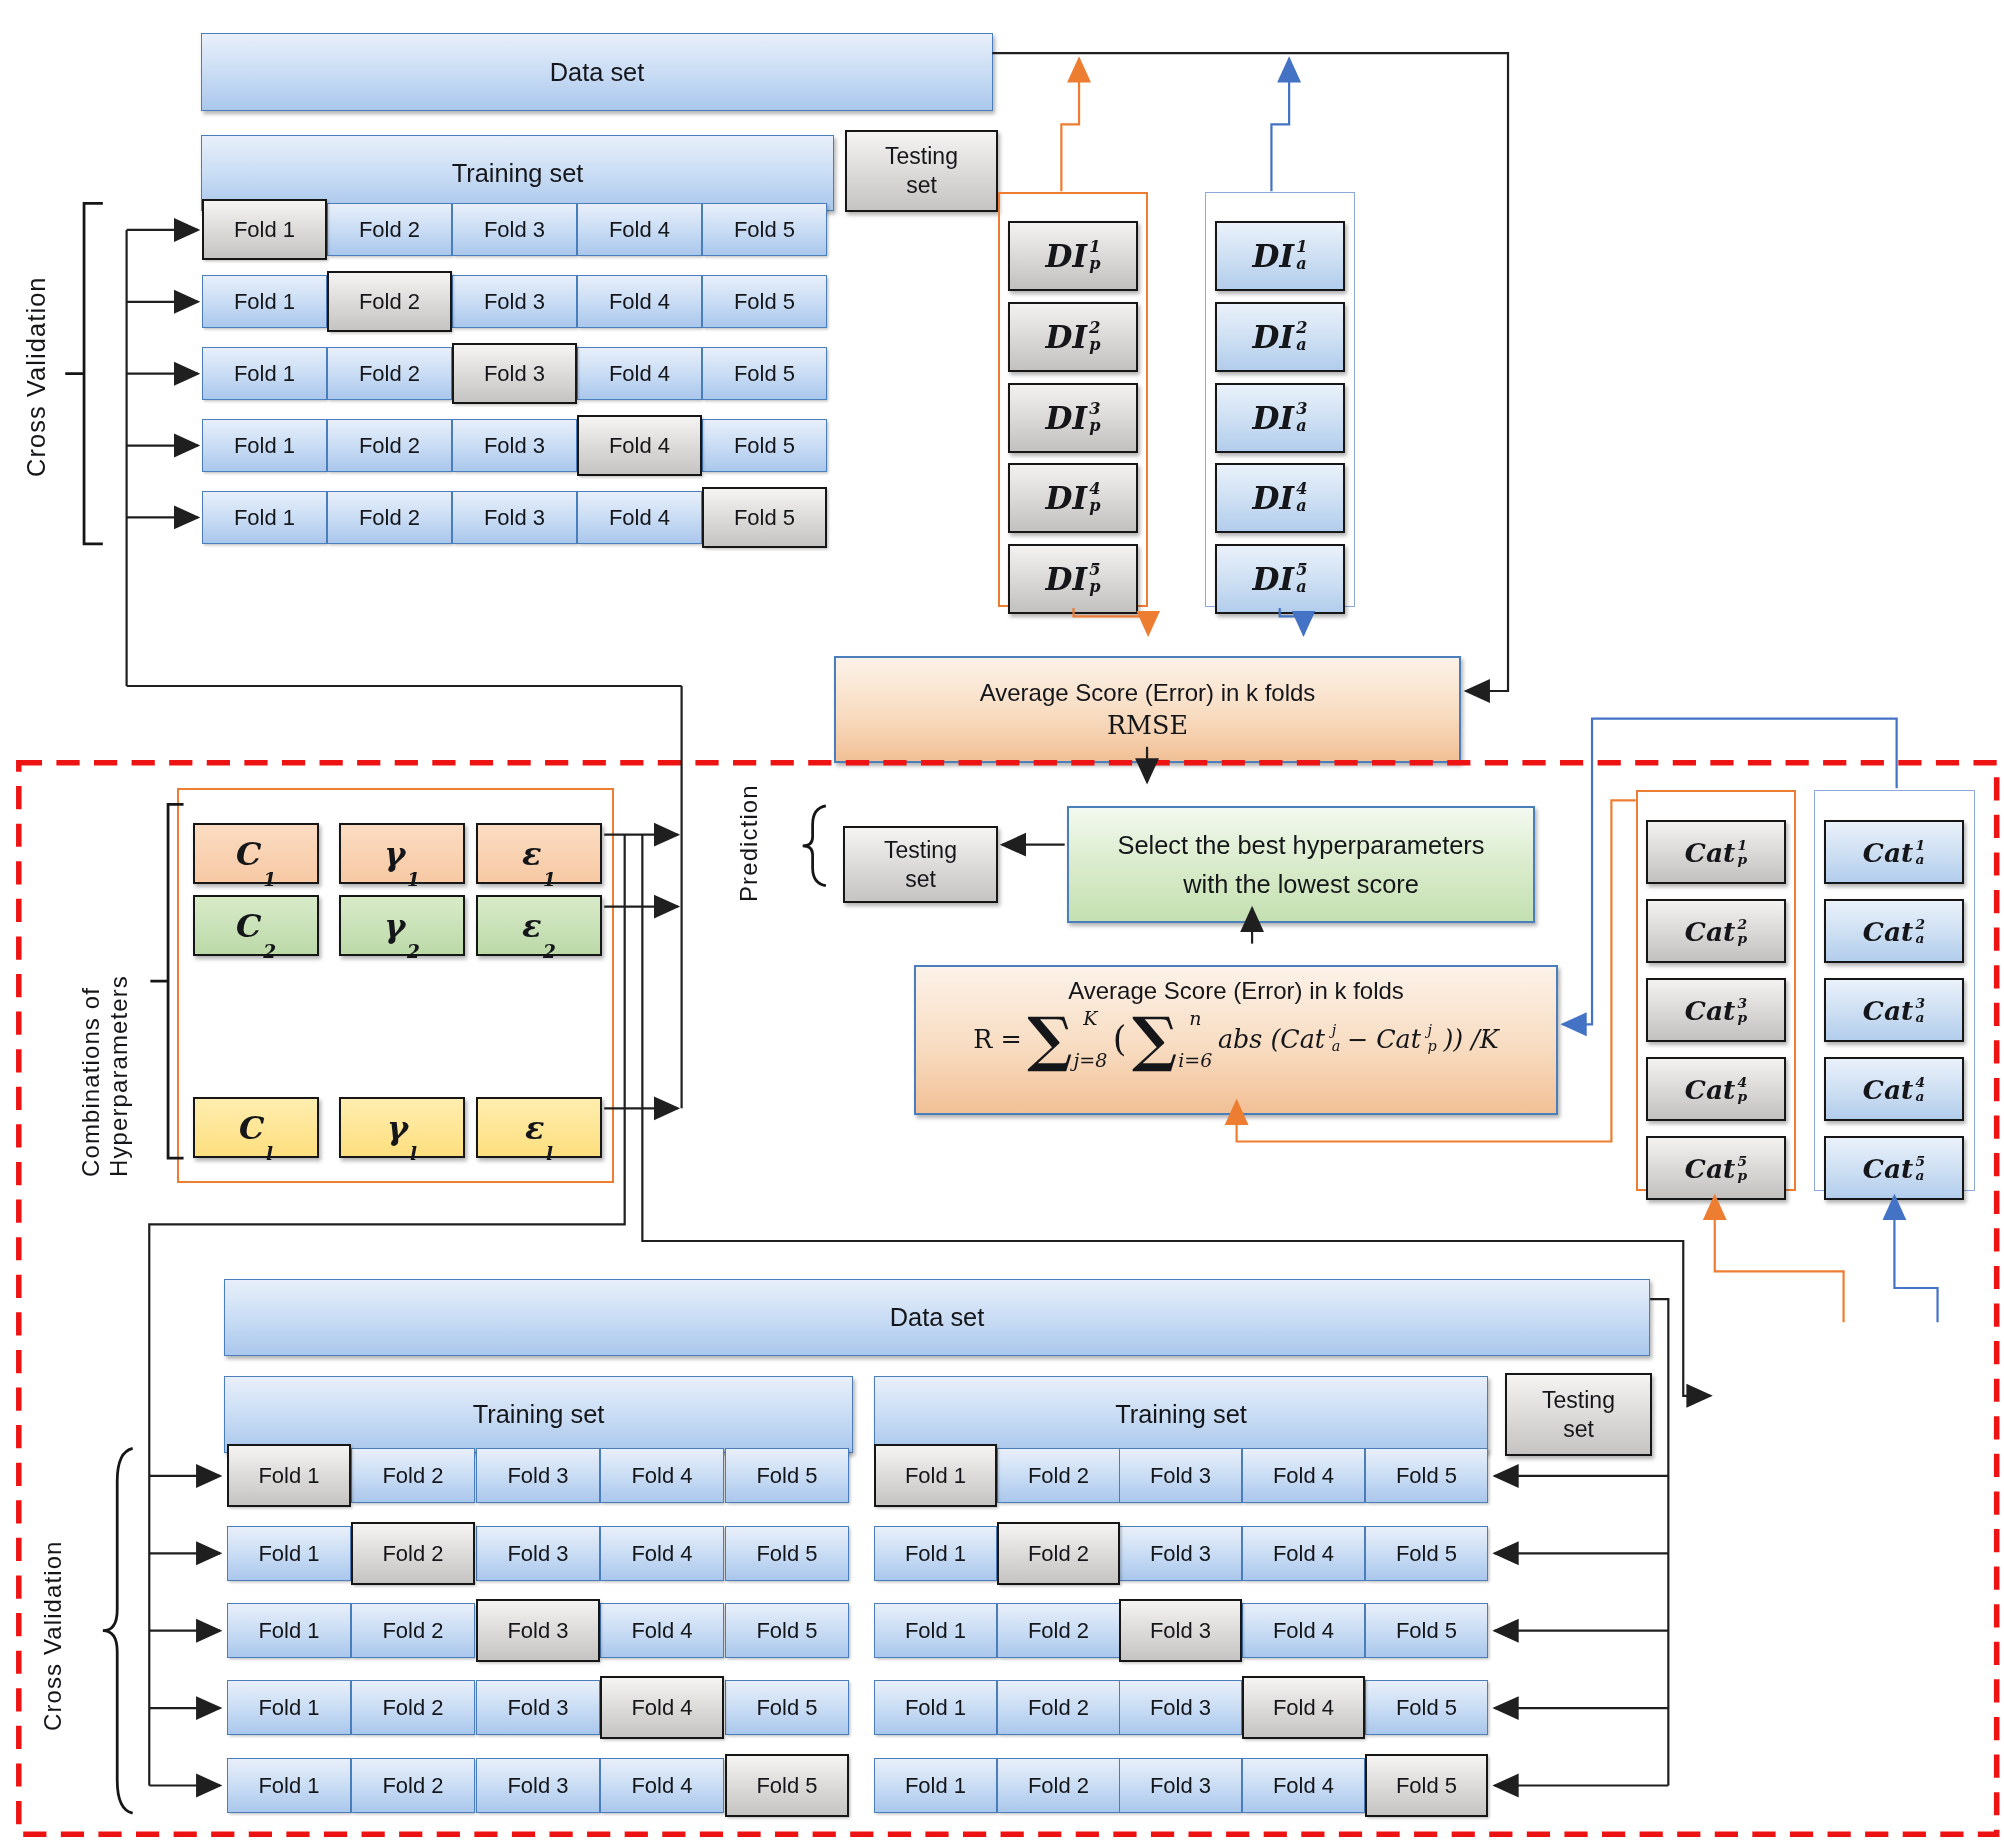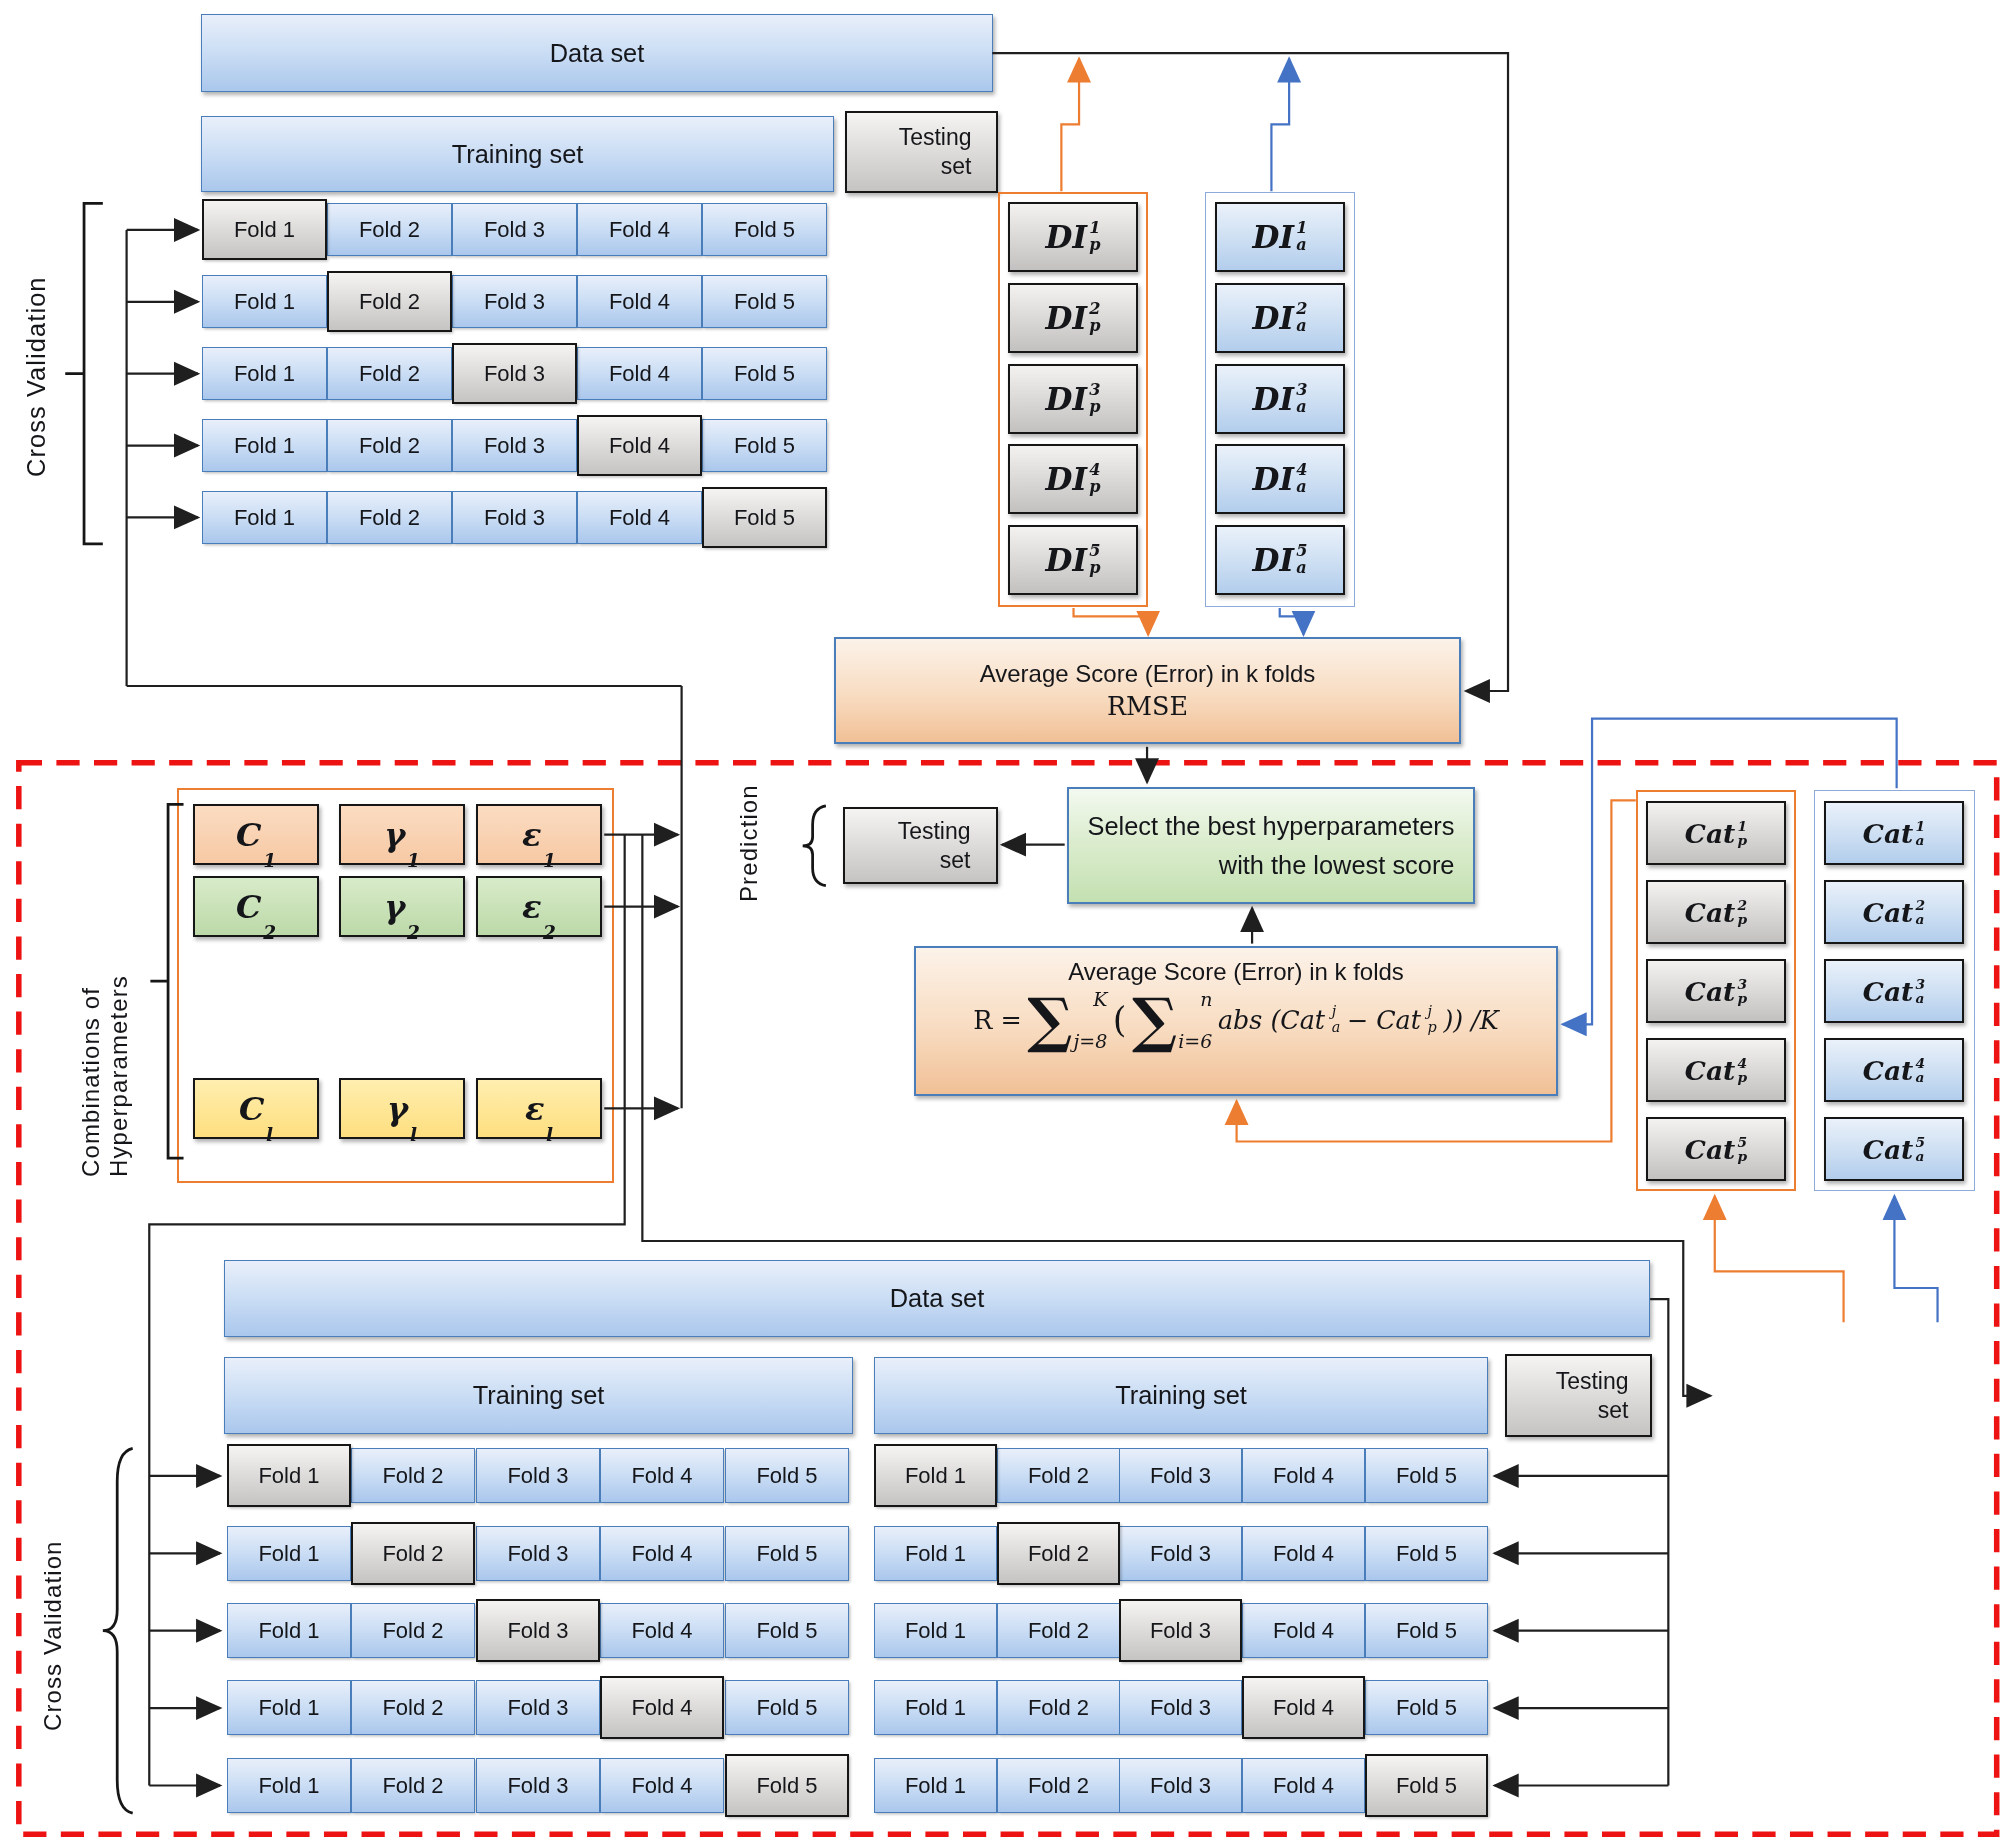--- a/index.html
+++ b/index.html
@@ -1,21 +1,21 @@
 <!DOCTYPE html>
 <html style="font-size:8.8px"><head>
 <meta charset="utf-8">
 <style>
   html,body{margin:0;padding:0;background:#fff;}
   #canvas{position:relative;width:2005px;height:1843px;background:#ffffff;overflow:hidden;
           font-family:"Liberation Sans",sans-serif;color:#15161a;}
   .abs{position:absolute;box-sizing:border-box;}
   
-  .bx{display:flex;align-items:center;justify-content:center;text-align:right;
-      box-shadow:2.2px 2.8px 3.9px rgba(0,0,0,0.30);box-sizing:border-box;}
+  .bx{display:flex;align-items:center;justify-content:center;text-align:center;
+      box-shadow:2.2px 2.8px 3.9px rgba(0,0,0,0.30);box-sizing:border-box;margin-top:19px;}
   .bluebar{background:linear-gradient(180deg,#e9effa 0%,#cddff5 45%,#aac7ec 100%);
            border:1.7px solid #4a7ebb;font-size:25.4px;}
   .bluecell{background:linear-gradient(180deg,#e9effa 0%,#cddff5 45%,#aac7ec 100%);
             border:1.7px solid #4a7ebb;font-size:22px;}
   .graycell{background:linear-gradient(180deg,#f5f4f3 0%,#dbd9d7 55%,#c6c4c2 100%);
             border:2.8px solid #161616;font-size:22px;z-index:3;}
   .grayset{background:linear-gradient(180deg,#f5f4f3 0%,#dbd9d7 55%,#c6c4c2 100%);
            border:2.8px solid #161616;font-size:23px;white-space:pre-line;line-height:1.25;}
   .orangegrad{background:linear-gradient(180deg,#fcf2e9 0%,#f8dcc1 55%,#f1c096 100%);
               border:2.2px solid #4a7ebb;}
@@ -236,21 +236,21 @@
     </div>
 
   <div class="abs vlabel" style="left:729px;top:774px;width:40px;height:138px;font-size:24px;">
     <span>Prediction</span>
   </div>
 
   <div class="abs bx grayset" style="left:843px;top:807px;width:155px;height:77px;">
     <span style="white-space:normal;width:100px;">Testing set</span>
   </div>
 
-  <div class="abs bx greengrad" style="left:1067px;top:787px;width:408px;height:117px;">
+  <div class="abs bx greengrad" style="left:1067px;top:787px;width:468px;height:117px;">
     <span>Select the best hyperparameters
 with the lowest score</span>
   </div>
 
   <div class="abs bx orangegrad" style="left:914px;top:946px;width:644px;height:150px;flex-direction:column;justify-content:flex-start;padding-top:10px;gap:1.1px;">
     <span class="ttl">Average Score (Error) in k folds</span>
     <div class="fline" id="formula-line">
         <span style="font-style: normal;">R =</span>
         <span class="bigsum">
           <span class="sigma">∑</span>

